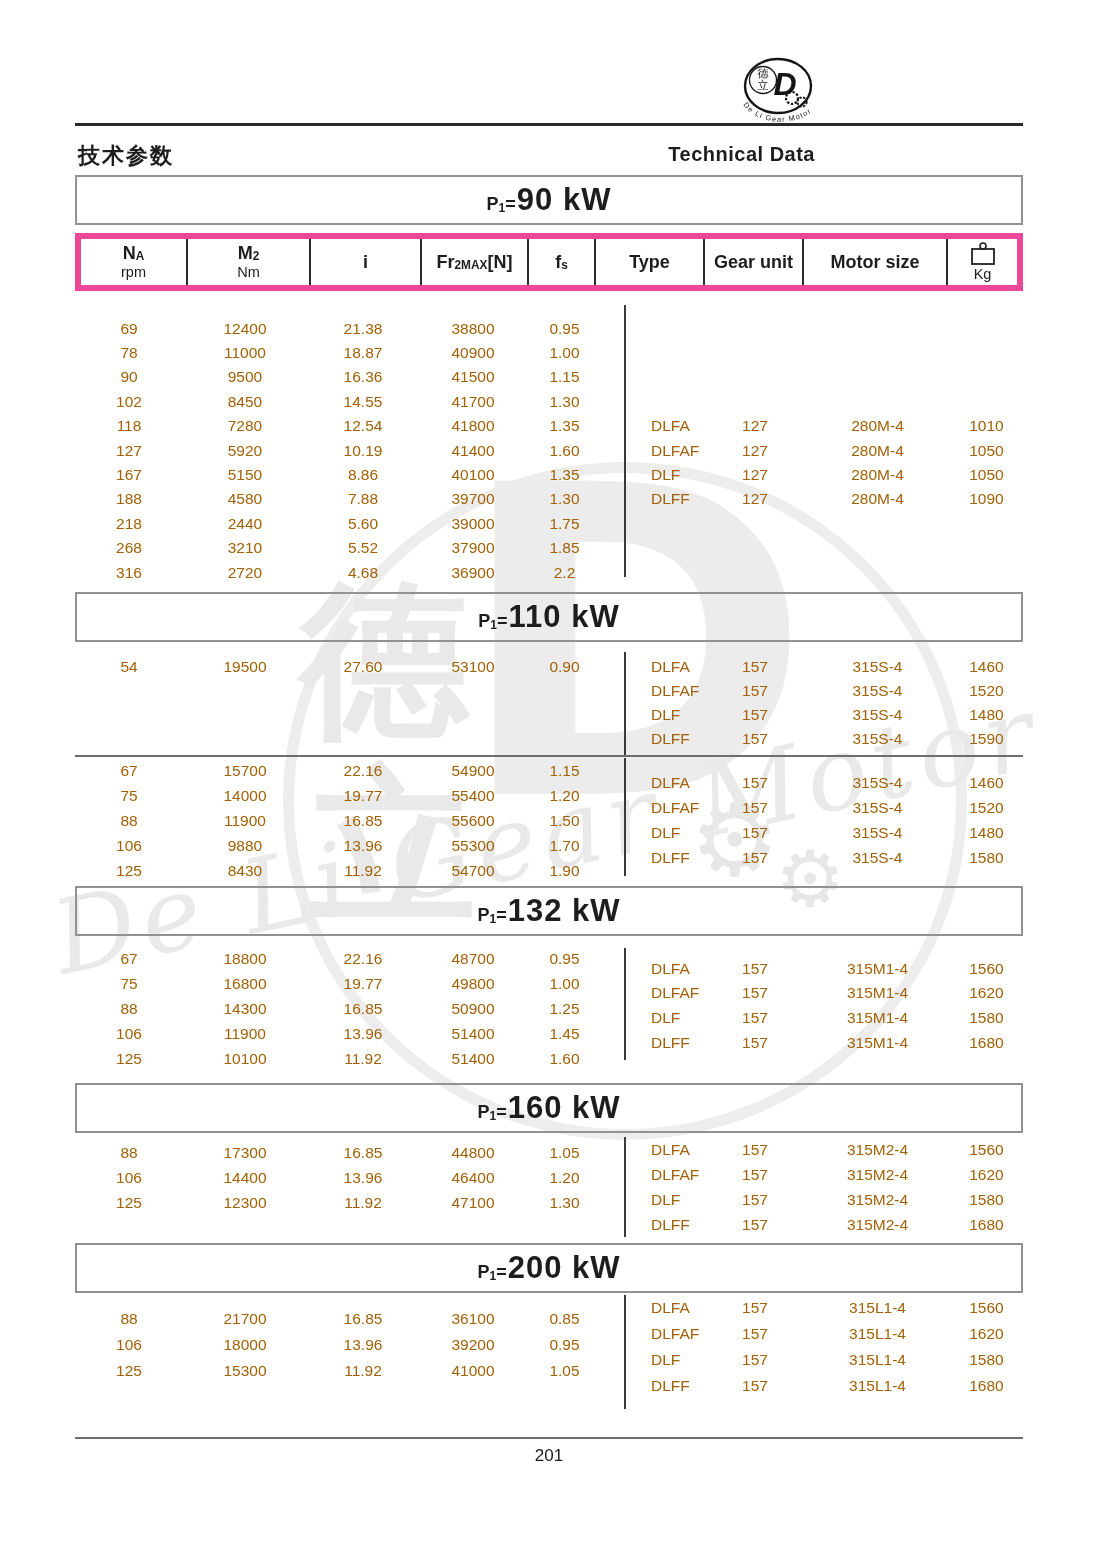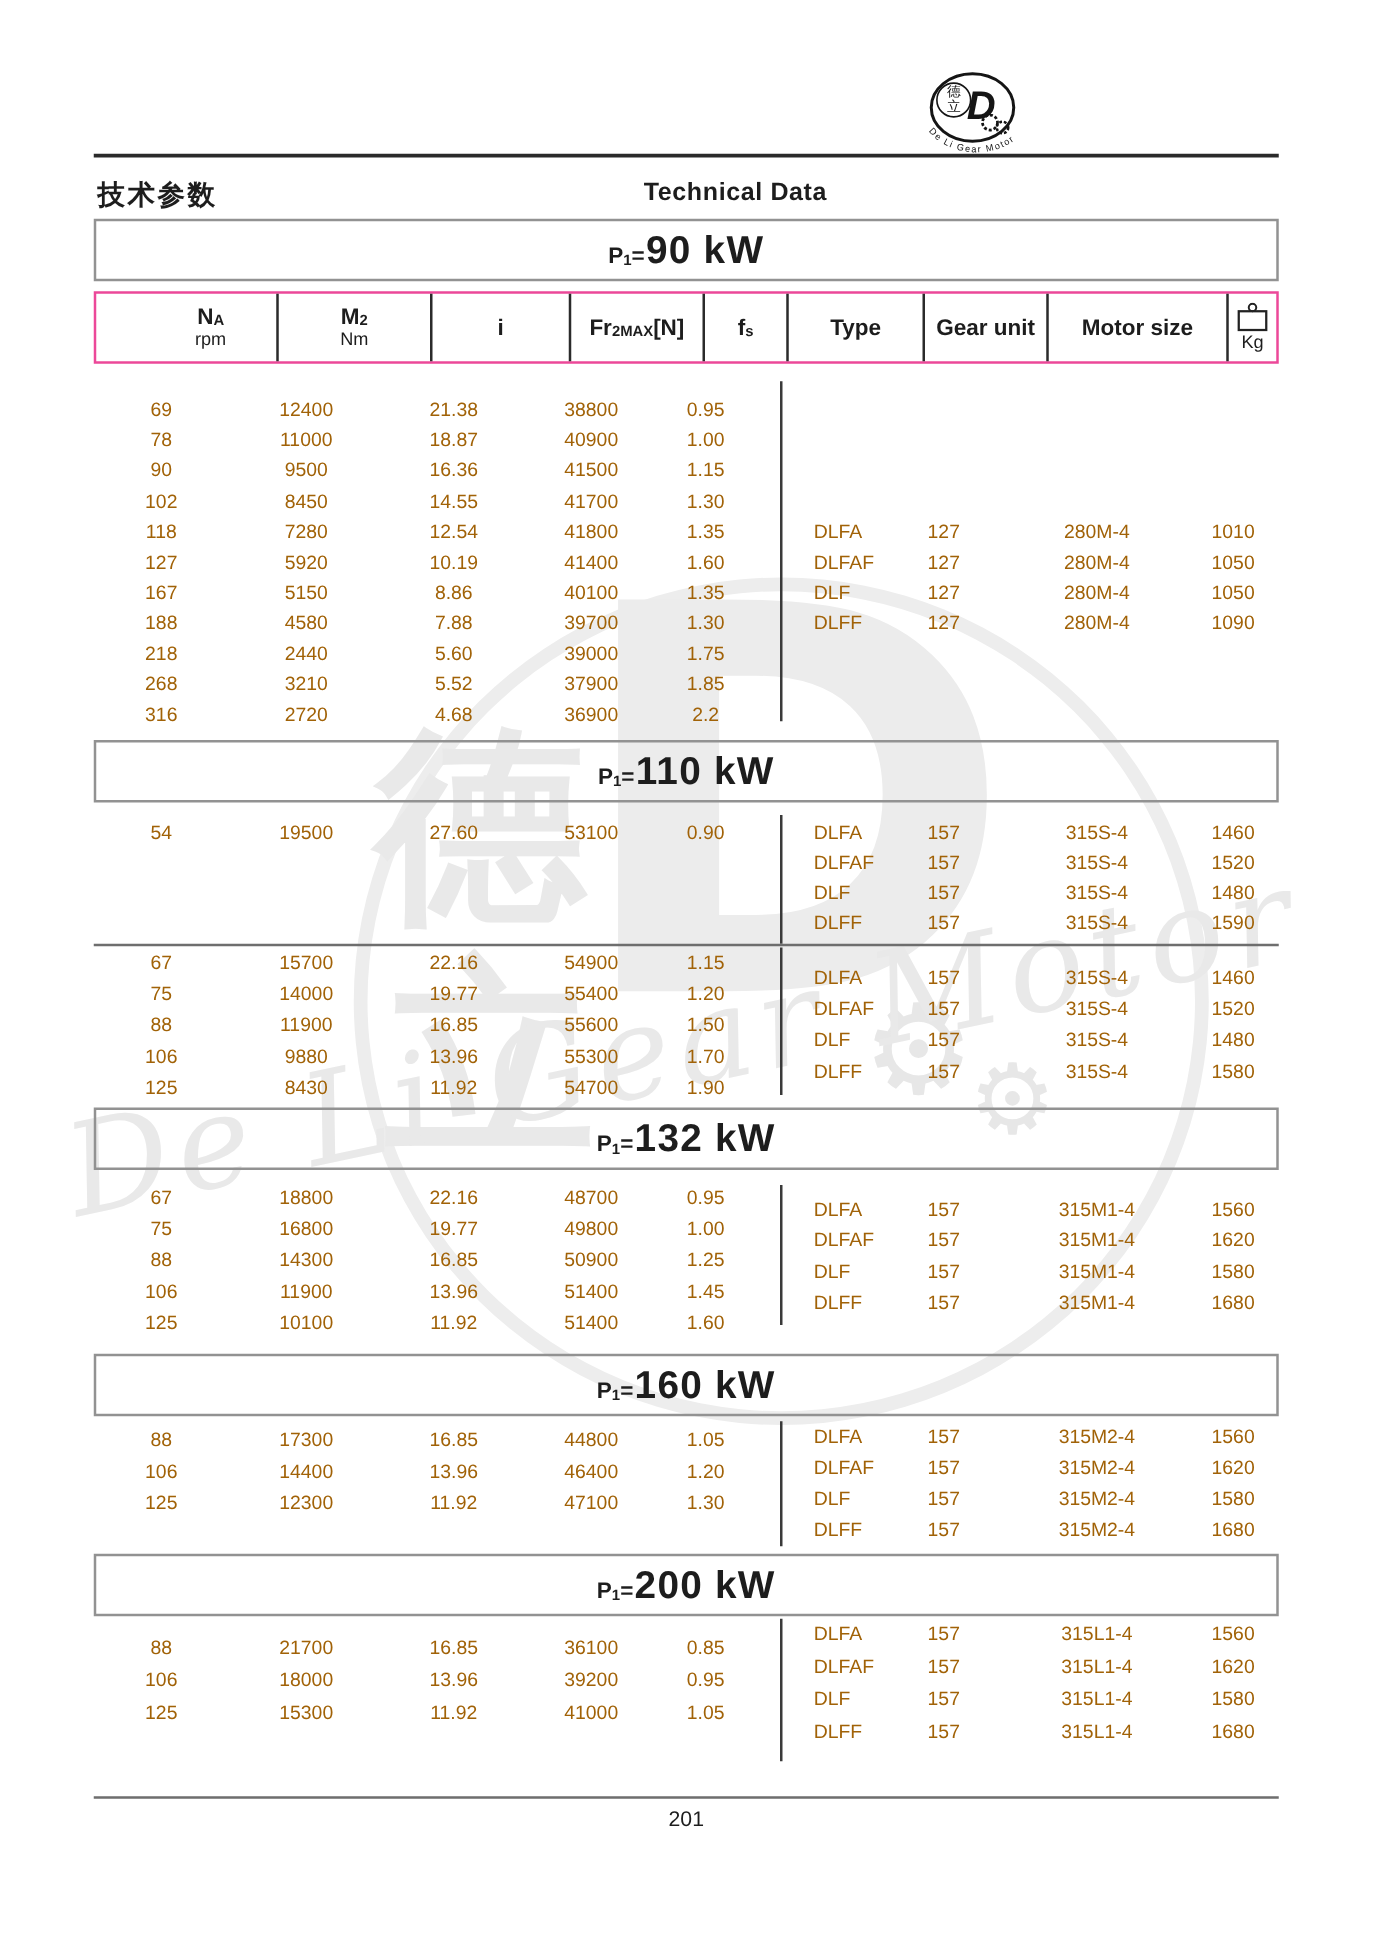--- a/index.html
+++ b/index.html
@@ -27,35 +27,35 @@
   
   .logo-badge{position:absolute;left:733px;top:50px;width:96px;height:80px;}
   .brand-name{position:absolute;left:836px;top:62px;font-size:44px;font-weight:bold;
               letter-spacing:12px;white-space:nowrap;color:#111;
               font-family:"DejaVu Serif","Liberation Serif",serif;}
   .rule{position:absolute;left:75px;width:948px;background:#2a2a2a;}
   .rule-top{top:123px;height:3px;}
   .rule-mid{top:755px;height:2px;background:#6e6e6e;}
   .rule-bottom{top:1437px;height:2px;background:#6e6e6e;}
   .title-cn{position:absolute;left:78px;top:141px;font-size:22px;font-weight:bold;letter-spacing:2px;}
-  .title-en{position:absolute;left:515px;top:143px;width:300px;text-align:left;
+  .title-en{position:absolute;left:515px;top:143px;width:300px;text-align:right;
             font-size:20px;font-weight:bold;letter-spacing:0.5px;}
 
   
   .pbox{position:absolute;left:75px;width:948px;height:50px;border:2px solid #929292;
         box-sizing:border-box;display:flex;align-items:center;justify-content:center;}
   .p-wrap{display:flex;align-items:baseline;}
   .p-pre{font-weight:bold;font-size:18px;letter-spacing:0;}
   .p-pre sub{font-size:12px;vertical-align:baseline;position:relative;top:2px;}
   .p-val{font-weight:bold;font-size:31px;letter-spacing:1px;margin-left:1px;}
 
   
   .thead{position:absolute;left:75px;top:233px;width:948px;height:58px;box-sizing:border-box;
-         border:2px solid #ec4899;display:grid;
-         grid-template-columns:107px 123px 111px 107px 67px 109px 99px 144px auto;padding-left:39px;}
+         border:6px solid #ec4899;display:grid;
+         grid-template-columns:107px 123px 111px 107px 67px 109px 99px 144px auto;}
   .th{border-right:2px solid #2b2b2b;display:flex;flex-direction:column;
       align-items:center;justify-content:center;gap:1px;}
   .th:last-child{border-right:none;}
   .th .main{font-weight:bold;font-size:18px;line-height:1.05;}
   .th .main sub{font-size:66%;vertical-align:baseline;position:relative;top:1px;}
   .th .unit{font-size:14.5px;}
   .th.kg{gap:0;}
   .kg-icon{display:block;height:24px;}
 
   

